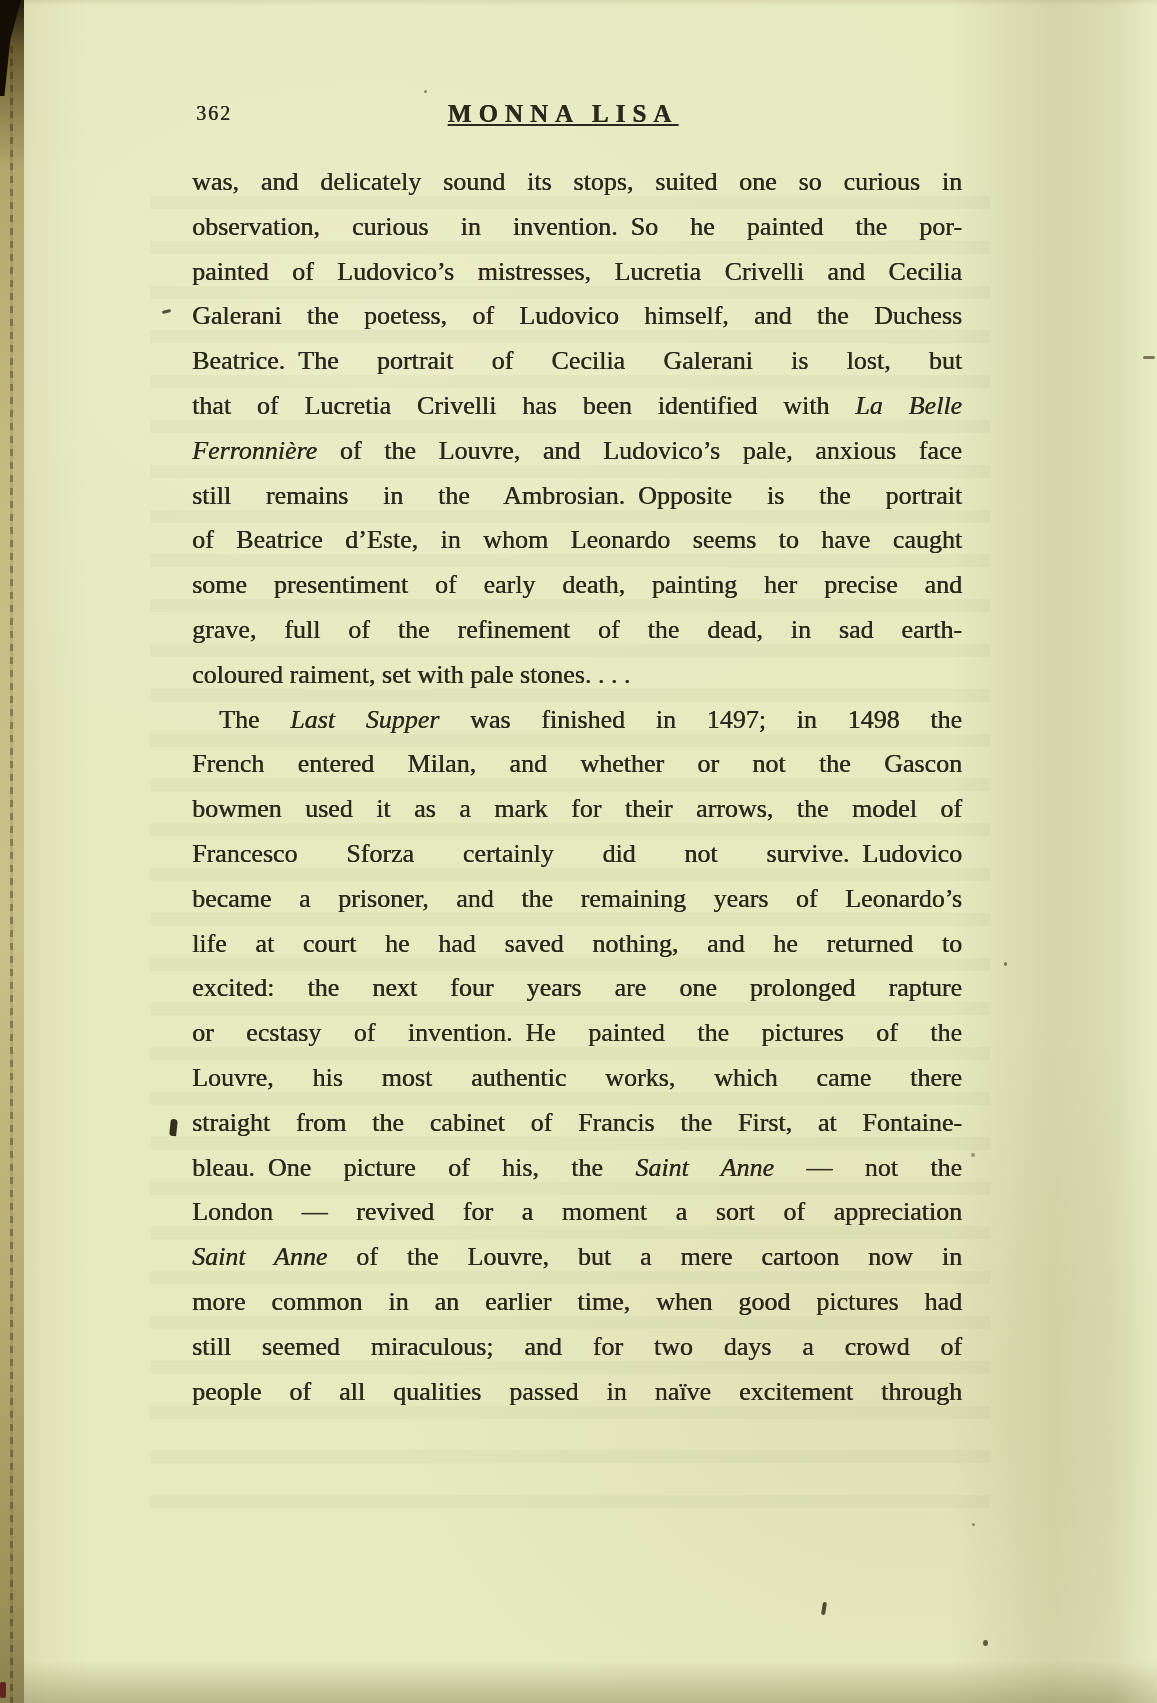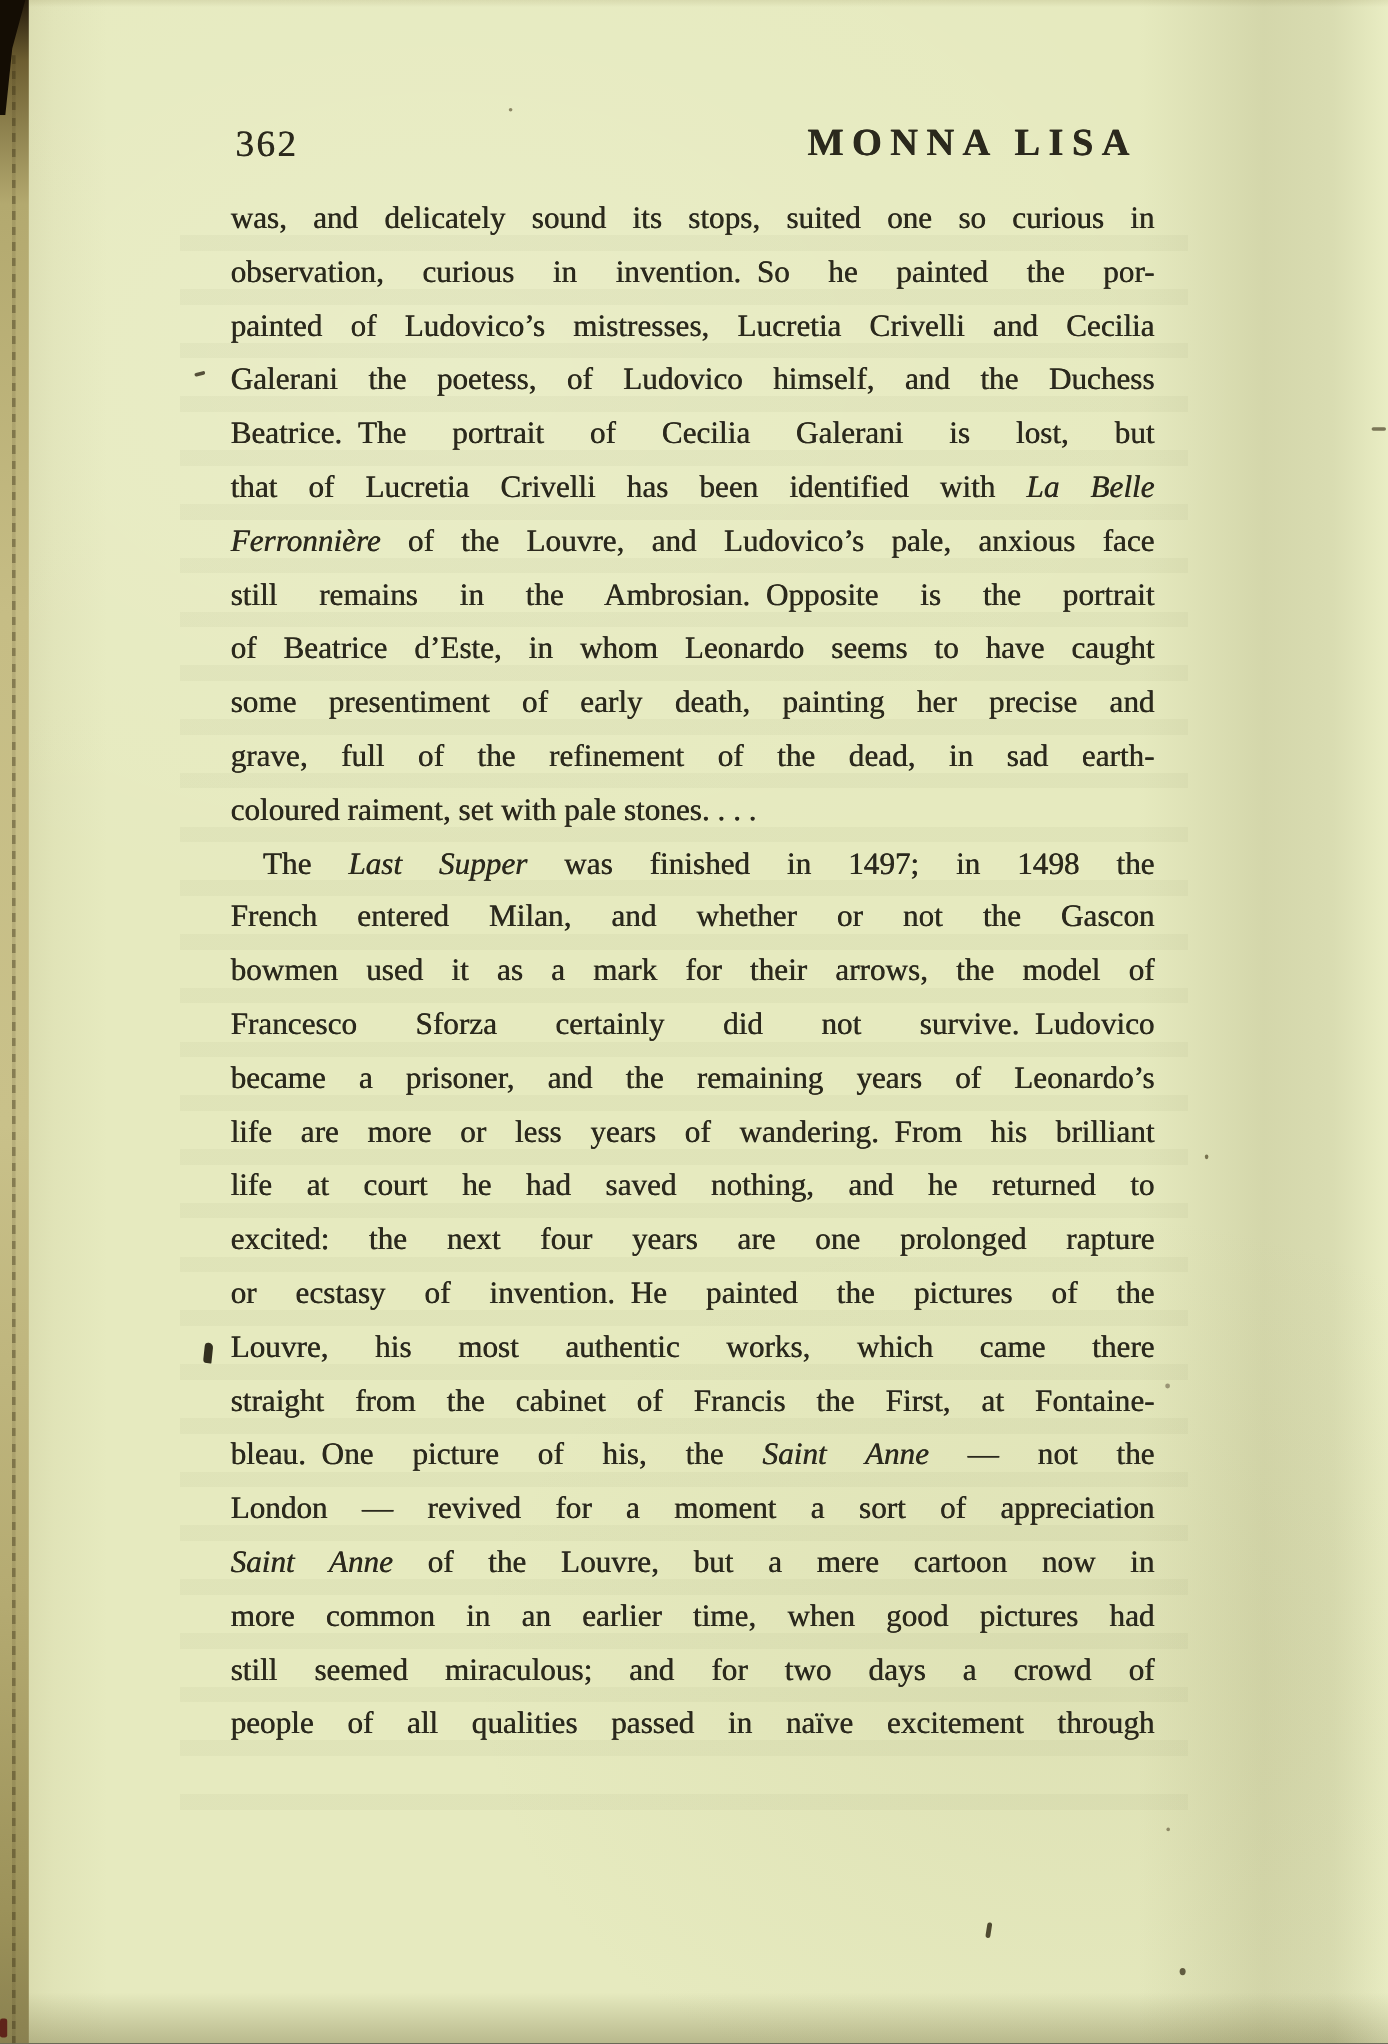--- a/index.html
+++ b/index.html
@@ -40,27 +40,27 @@
   }
   .corner-wedge {
     position:absolute; left:0; top:0; width:34px; height:96px;
     background:#140d04;
     clip-path: polygon(0 0, 62% 0, 30% 42%, 13% 100%, 0 100%);
   }
   .bottom-left-mark { position:absolute; left:0px; top:1682px; width:6px; height:16px; background:#5f241a; border-radius:2px; }
 
   
   .page-number {
-    position:absolute; left:196px; top:102px; font-size:31px; letter-spacing:2px;
+    position:absolute; left:196px; top:102px; font-size:20px; letter-spacing:2px;
     color: var(--ink, #2b291d); text-shadow:0.4px 0 0 currentColor;
   }
   .running-title {
-    position:absolute; left:178px; top:100px; width:770px; text-align:right;
-    font-size:32px; font-weight:bold; letter-spacing:7px;
-    color: var(--ink, #2b291d); text-shadow:0.4px 0 0 currentColor;
+    position:absolute; left:178px; top:100px; width:770px; text-align:center;
+    font-size:25px; font-weight:bold; letter-spacing:7px;
+    color: var(--ink, #2b291d); text-shadow:0.4px 0 0 currentColor;text-decoration:underline;
   }
 
   
   .text-block {
     position:absolute; left:192px; top:160px; width:770px;
     font-size:26px; line-height:44.8px; color: var(--ink, #2b291d);
   }
   .line {
     height:44.8px; text-align:justify; text-align-last:justify;
     text-shadow:0.4px 0 0 currentColor;
@@ -102,21 +102,20 @@
       <div class="line"><span>still remains in the Ambrosian. Opposite is the portrait</span></div>
       <div class="line"><span>of Beatrice d’Este, in whom Leonardo seems to have caught</span></div>
       <div class="line"><span>some presentiment of early death, painting her precise and</span></div>
       <div class="line"><span>grave, full of the refinement of the dead, in sad earth-</span></div>
       <div class="line para-end"><span>coloured raiment, set with pale stones. . . .</span></div>
       <div class="line indent"><span>The </span><em>Last Supper</em><span> was finished in 1497; in 1498 the</span></div>
       <div class="line"><span>French entered Milan, and whether or not the Gascon</span></div>
       <div class="line"><span>bowmen used it as a mark for their arrows, the model of</span></div>
       <div class="line"><span>Francesco Sforza certainly did not survive. Ludovico</span></div>
       <div class="line"><span>became a prisoner, and the remaining years of Leonardo’s</span></div>
-      <div class="line"><span>life are more or less years of wandering. From his brilliant</span></div>
       <div class="line"><span>life at court he had saved nothing, and he returned to</span></div>
       <div class="line"><span>excited: the next four years are one prolonged rapture</span></div>
       <div class="line"><span>or ecstasy of invention. He painted the pictures of the</span></div>
       <div class="line"><span>Louvre, his most authentic works, which came there</span></div>
       <div class="line"><span>straight from the cabinet of Francis the First, at Fontaine-</span></div>
       <div class="line"><span>bleau. One picture of his, the </span><em>Saint Anne</em><span> — not the</span></div>
       <div class="line"><span>London — revived for a moment a sort of appreciation</span></div>
       <div class="line"><em>Saint Anne</em><span> of the Louvre, but a mere cartoon now in</span></div>
       <div class="line"><span>more common in an earlier time, when good pictures had</span></div>
       <div class="line"><span>still seemed miraculous; and for two days a crowd of</span></div>

